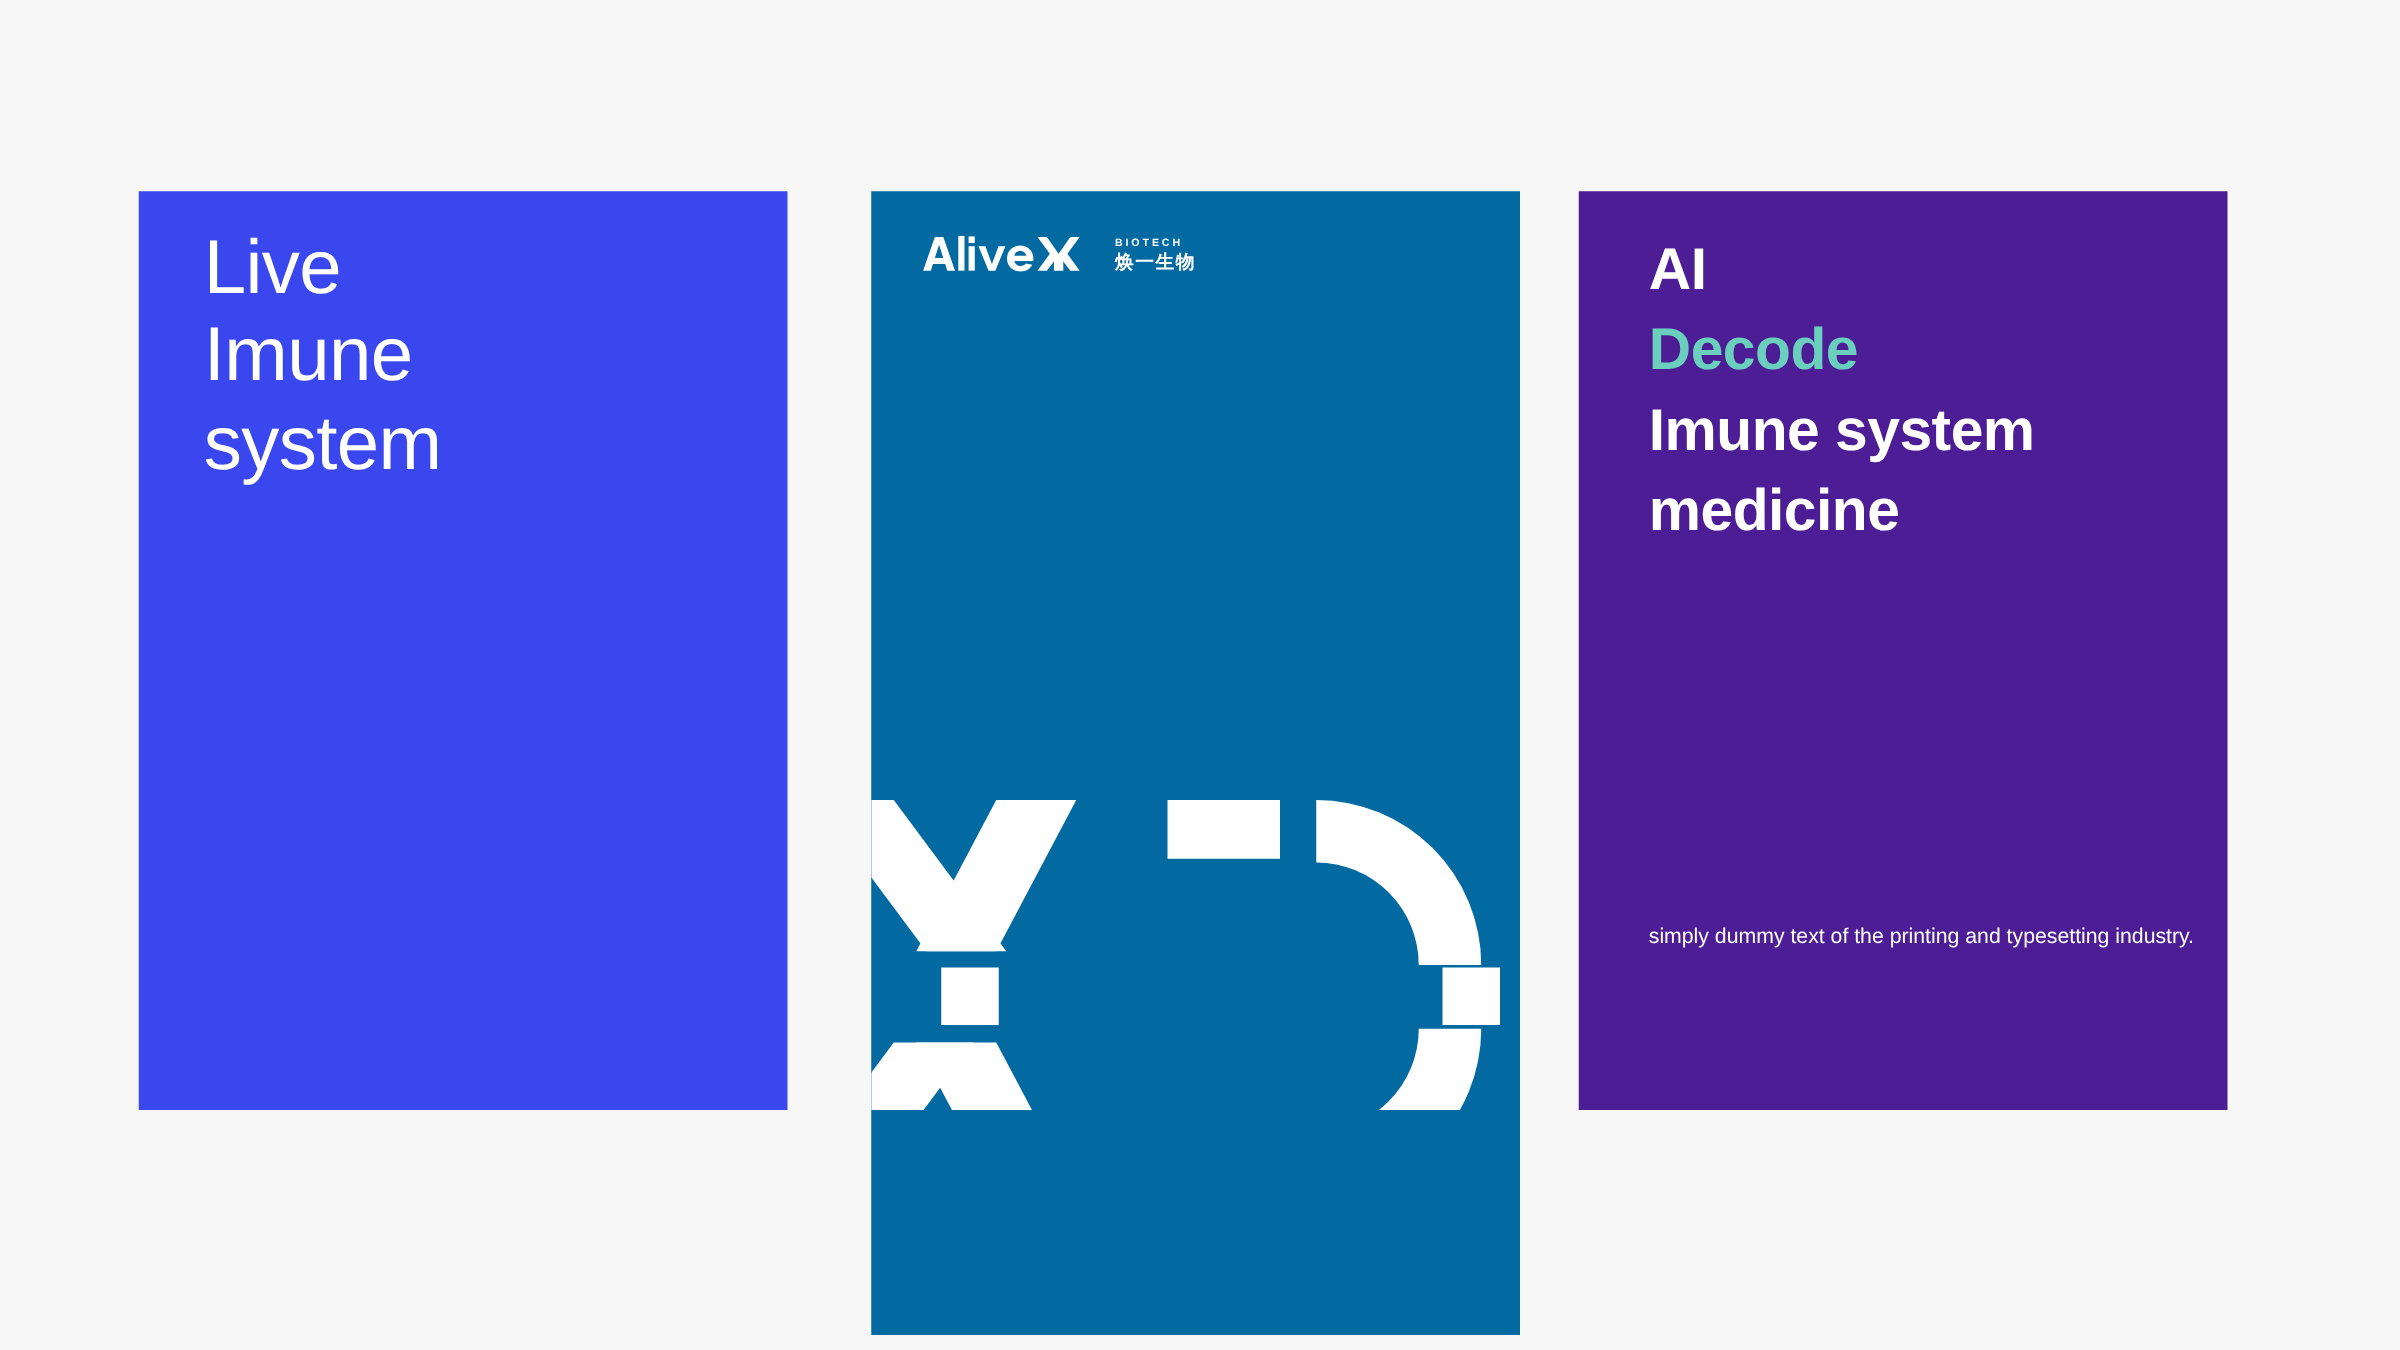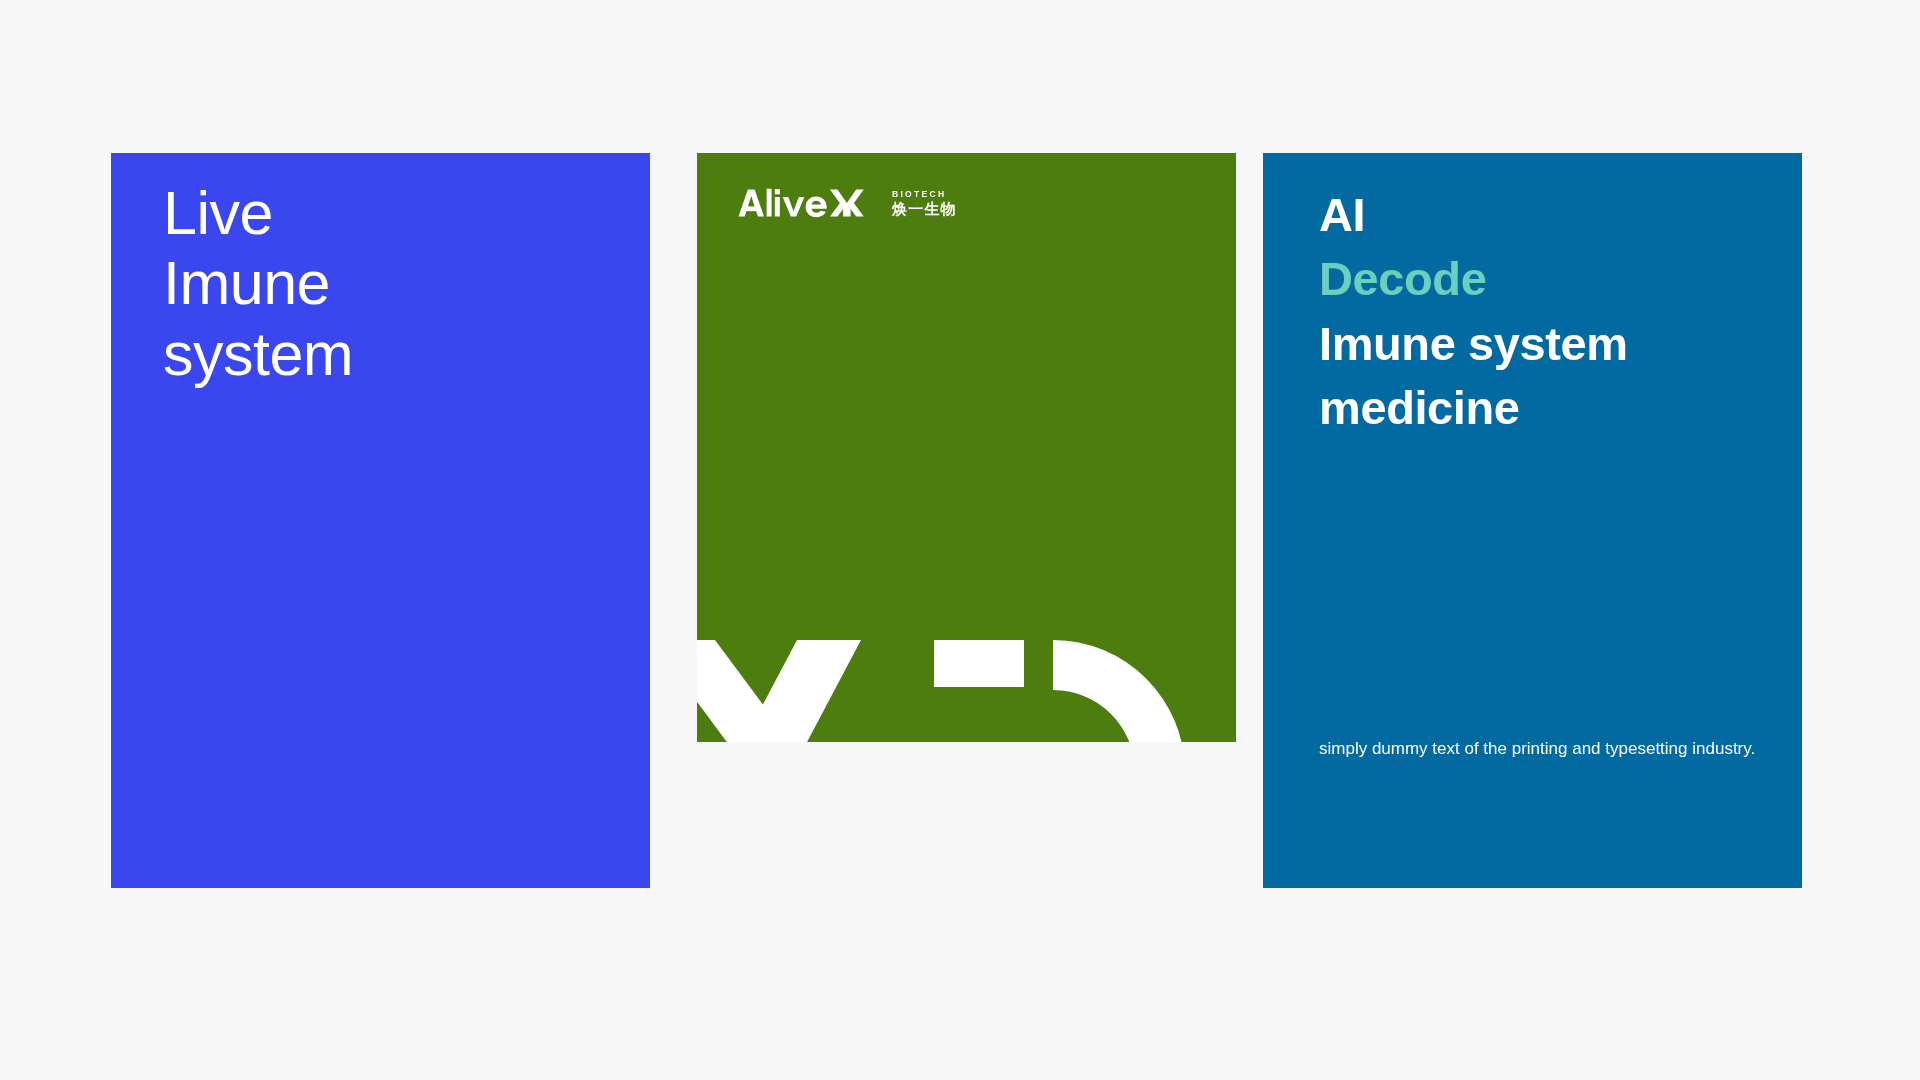--- a/index.html
+++ b/index.html
@@ -18,21 +18,20 @@
     position: relative;
     width: 1920px;
     height: 1080px;
     background: #f7f7f8;
   }
 
   
   .poster {
     position: absolute;
     overflow: hidden;
-    padding-left: 20px;
   }
 
   
   #poster-live {
     left: 111px;
     top: 153px;
     width: 519px;
     height: 735px;
     background: #3a46ee;
   }
@@ -59,22 +58,22 @@
     letter-spacing: -2px;
     color: #ffffff;
     white-space: pre;
   }
 
   
   #poster-mark {
     left: 697px;
     top: 153px;
     width: 519px;
-    height: 589px;
-    background: #4d7c0f;
+    height: 915px;
+    background: #0369a1;
   }
 
   .logo-lockup {
     position: absolute;
     left: 40px;
     top: 32px;
     display: flex;
     align-items: center;
     gap: 8px;
     height: 36px;
@@ -118,21 +117,21 @@
     pointer-events: none;
   }
   .mark-wrap svg { display: block; }
 
   
   #poster-ai {
     left: 1263px;
     top: 153px;
     width: 519px;
     height: 735px;
-    background: #0369a1;
+    background: #4c1d95;
   }
   #poster-ai .headline {
     position: absolute;
     left: 56px;
     top: 30px;
     font-size: 47px;
     line-height: 1.37;
     font-weight: 700;
     letter-spacing: -0.4px;
     color: #ffffff;

